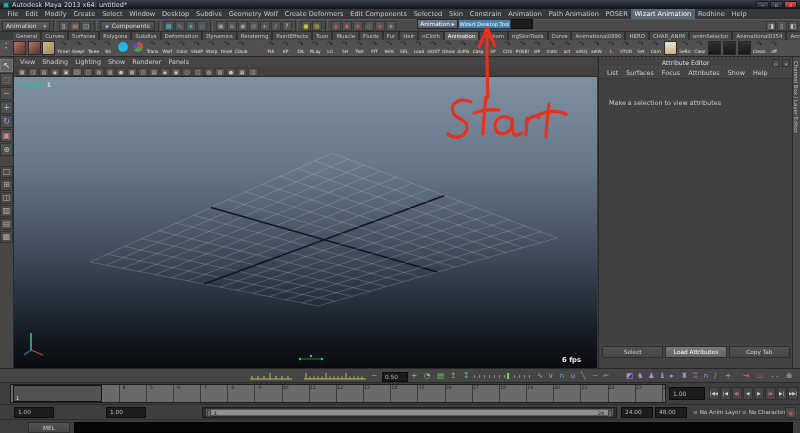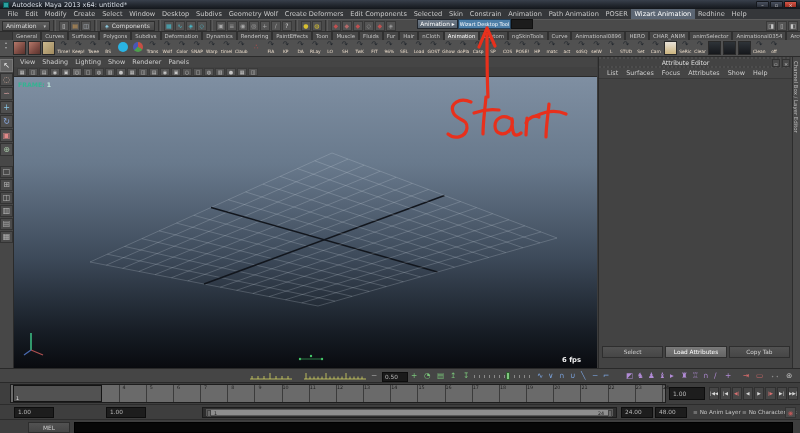--- a/index.html
+++ b/index.html
@@ -576,20 +576,23 @@
     <span class="ae-hicon">×</span>
   </div>
   <div id="ae-menus" class="abs">
       <span class="ae-menu">List</span>
       <span class="ae-menu">Surfaces</span>
       <span class="ae-menu">Focus</span>
       <span class="ae-menu">Attributes</span>
       <span class="ae-menu">Show</span>
       <span class="ae-menu">Help</span>
     </div>
+  <div id="ae-body" class="abs">
+    <div id="ae-message" class="abs">Make a selection to view attributes</div>
+  </div>
   <div id="ae-buttons" class="abs">
       <div class="ae-btn">Select</div>
       <div class="ae-btn active">Load Attributes</div>
       <div class="ae-btn">Copy Tab</div>
     </div>
 </div>
 
 <div id="right-strip" class="abs">
   <span>Channel Box / Layer Editor</span>
 </div>

